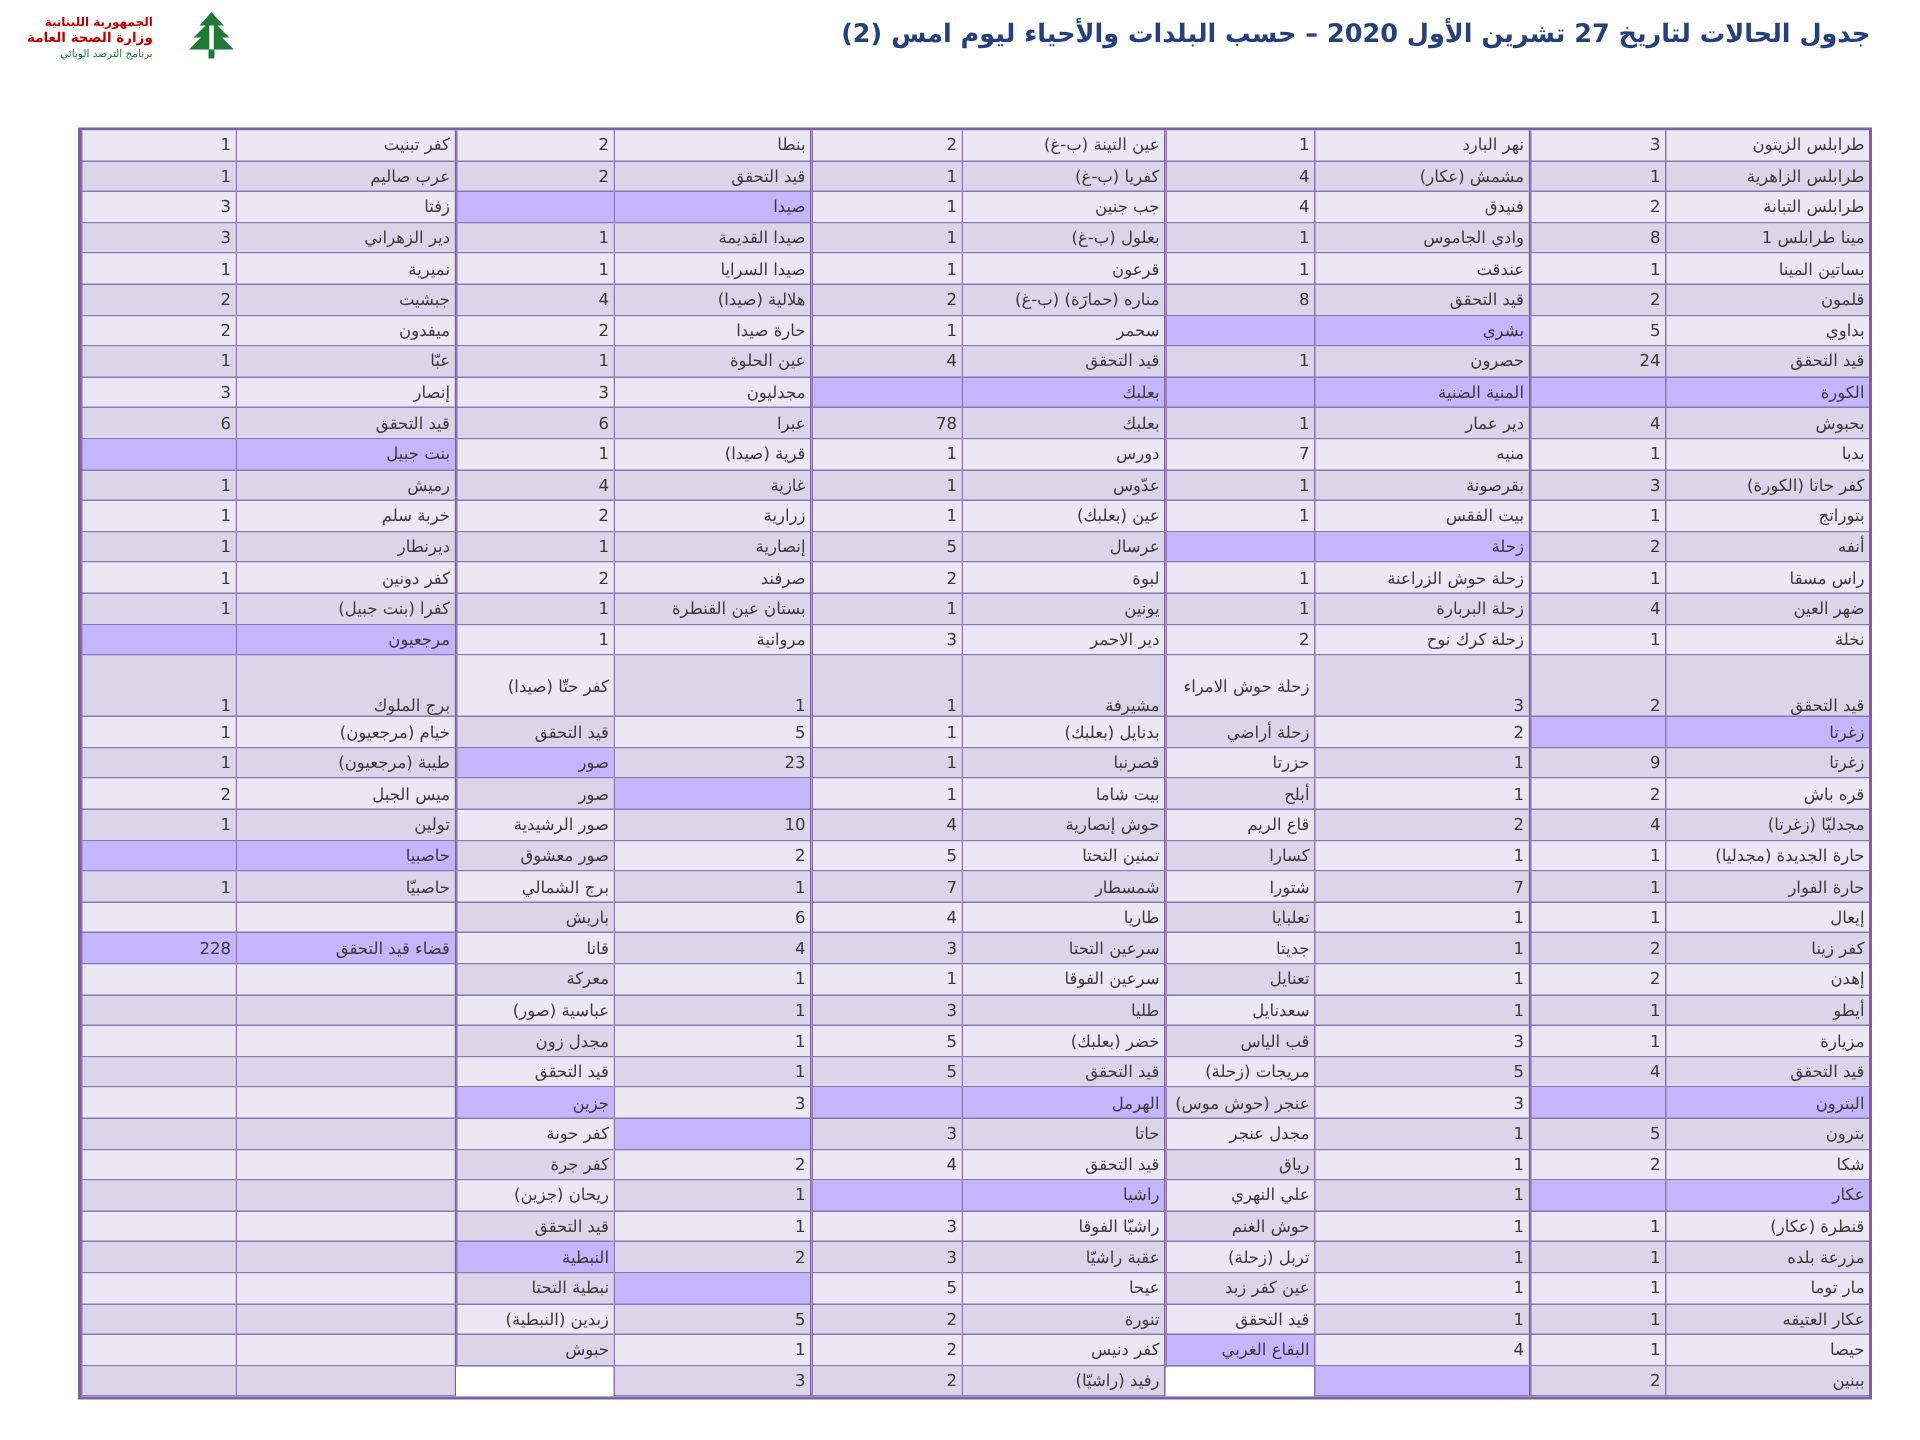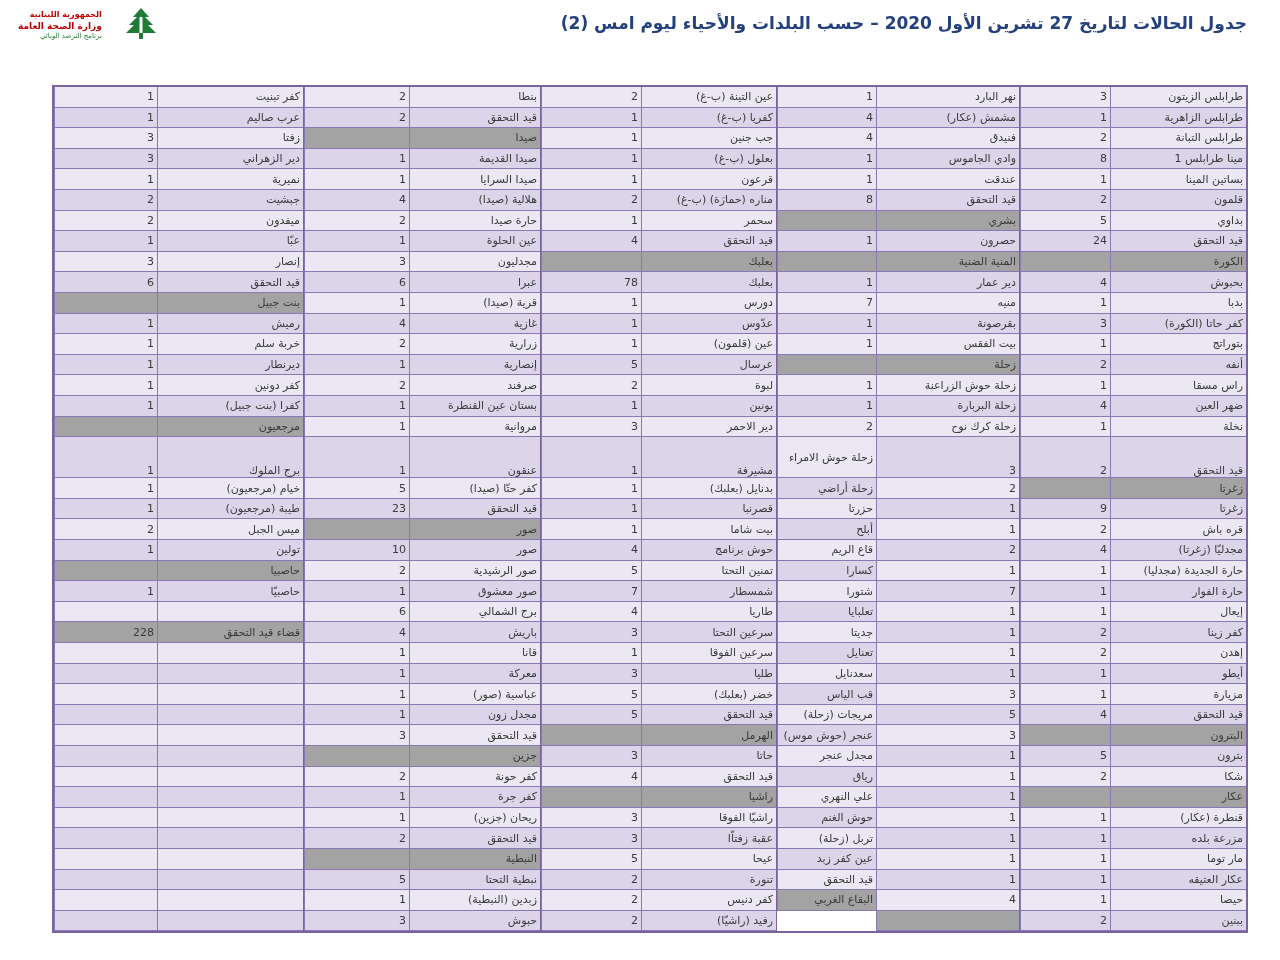--- a/index.html
+++ b/index.html
@@ -33,21 +33,21 @@
   .g5{grid-template-columns:146px 103px;}
   .cell{
     border-bottom:1px solid #8a78b3;border-left:1px solid #8a78b3;
     font-size:11px;color:#3a3a3a;display:flex;align-items:center;
     overflow:hidden;white-space:nowrap;box-sizing:border-box;
   }
   .cell.name{justify-content:flex-start;padding:0 3px;}
   .cell.num{justify-content:flex-start;padding:0 3px;}
   .even{background:#ebe7f3;}
   .odd{background:#dcd5e9;}
-  .hdr{background:#a3a3a3;}
+  .hdr{background:#c4b5fd;}
   .tall{align-items:flex-end;padding-bottom:2px;}
   .tall.name{white-space:normal;line-height:1.1;text-align:right;padding-left:16px;}
 </style>
 </head>
 <body>
 
 <div class="logo">
   <div class="logo-text">
     <div class="logo-l1">الجمهورية اللبنانية</div>
     <div class="logo-l2">وزارة الصحة العامة</div>
@@ -246,39 +246,39 @@
       <div class="cell name odd">قيد التحقق</div>
       <div class="cell num odd">4</div>
       <div class="cell name hdr">بعلبك</div>
       <div class="cell num hdr"></div>
       <div class="cell name odd">بعلبك</div>
       <div class="cell num odd">78</div>
       <div class="cell name even">دورس</div>
       <div class="cell num even">1</div>
       <div class="cell name odd">عدّوس</div>
       <div class="cell num odd">1</div>
-      <div class="cell name even">عين (قلمون)</div>
+      <div class="cell name even">عين (بعلبك)</div>
       <div class="cell num even">1</div>
       <div class="cell name odd">عرسال</div>
       <div class="cell num odd">5</div>
       <div class="cell name even">لبوة</div>
       <div class="cell num even">2</div>
       <div class="cell name odd">يونين</div>
       <div class="cell num odd">1</div>
       <div class="cell name even">دير الاحمر</div>
       <div class="cell num even">3</div>
       <div class="cell name odd tall">مشيرفة</div>
       <div class="cell num odd tall">1</div>
       <div class="cell name even">بدنايل (بعلبك)</div>
       <div class="cell num even">1</div>
       <div class="cell name odd">قصرنبا</div>
       <div class="cell num odd">1</div>
       <div class="cell name even">بيت شاما</div>
       <div class="cell num even">1</div>
-      <div class="cell name odd">حوش برنامج</div>
+      <div class="cell name odd">حوش إنصارية</div>
       <div class="cell num odd">4</div>
       <div class="cell name even">تمنين التحتا</div>
       <div class="cell num even">5</div>
       <div class="cell name odd">شمسطار</div>
       <div class="cell num odd">7</div>
       <div class="cell name even">طاريا</div>
       <div class="cell num even">4</div>
       <div class="cell name odd">سرعين التحتا</div>
       <div class="cell num odd">3</div>
       <div class="cell name even">سرعين الفوقا</div>
@@ -292,21 +292,21 @@
       <div class="cell name hdr">الهرمل</div>
       <div class="cell num hdr"></div>
       <div class="cell name odd">حاتا</div>
       <div class="cell num odd">3</div>
       <div class="cell name even">قيد التحقق</div>
       <div class="cell num even">4</div>
       <div class="cell name hdr">راشيا</div>
       <div class="cell num hdr"></div>
       <div class="cell name even">راشيّا الفوقا</div>
       <div class="cell num even">3</div>
-      <div class="cell name odd">عقبة زفتاّا</div>
+      <div class="cell name odd">عقبة راشيّا</div>
       <div class="cell num odd">3</div>
       <div class="cell name even">عيحا</div>
       <div class="cell num even">5</div>
       <div class="cell name odd">تنورة</div>
       <div class="cell num odd">2</div>
       <div class="cell name even">كفر دنيس</div>
       <div class="cell num even">2</div>
       <div class="cell name odd">رفيد (راشيّا)</div>
       <div class="cell num odd">2</div>
     </div>
@@ -338,21 +338,20 @@
       <div class="cell name even">زرارية</div>
       <div class="cell num even">2</div>
       <div class="cell name odd">إنصارية</div>
       <div class="cell num odd">1</div>
       <div class="cell name even">صرفند</div>
       <div class="cell num even">2</div>
       <div class="cell name odd">بستان عين القنطرة</div>
       <div class="cell num odd">1</div>
       <div class="cell name even">مروانية</div>
       <div class="cell num even">1</div>
-      <div class="cell name odd tall">عنقون</div>
       <div class="cell num odd tall">1</div>
       <div class="cell name even">كفر حتّا (صيدا)</div>
       <div class="cell num even">5</div>
       <div class="cell name odd">قيد التحقق</div>
       <div class="cell num odd">23</div>
       <div class="cell name hdr">صور</div>
       <div class="cell num hdr"></div>
       <div class="cell name odd">صور</div>
       <div class="cell num odd">10</div>
       <div class="cell name even">صور الرشيدية</div>

